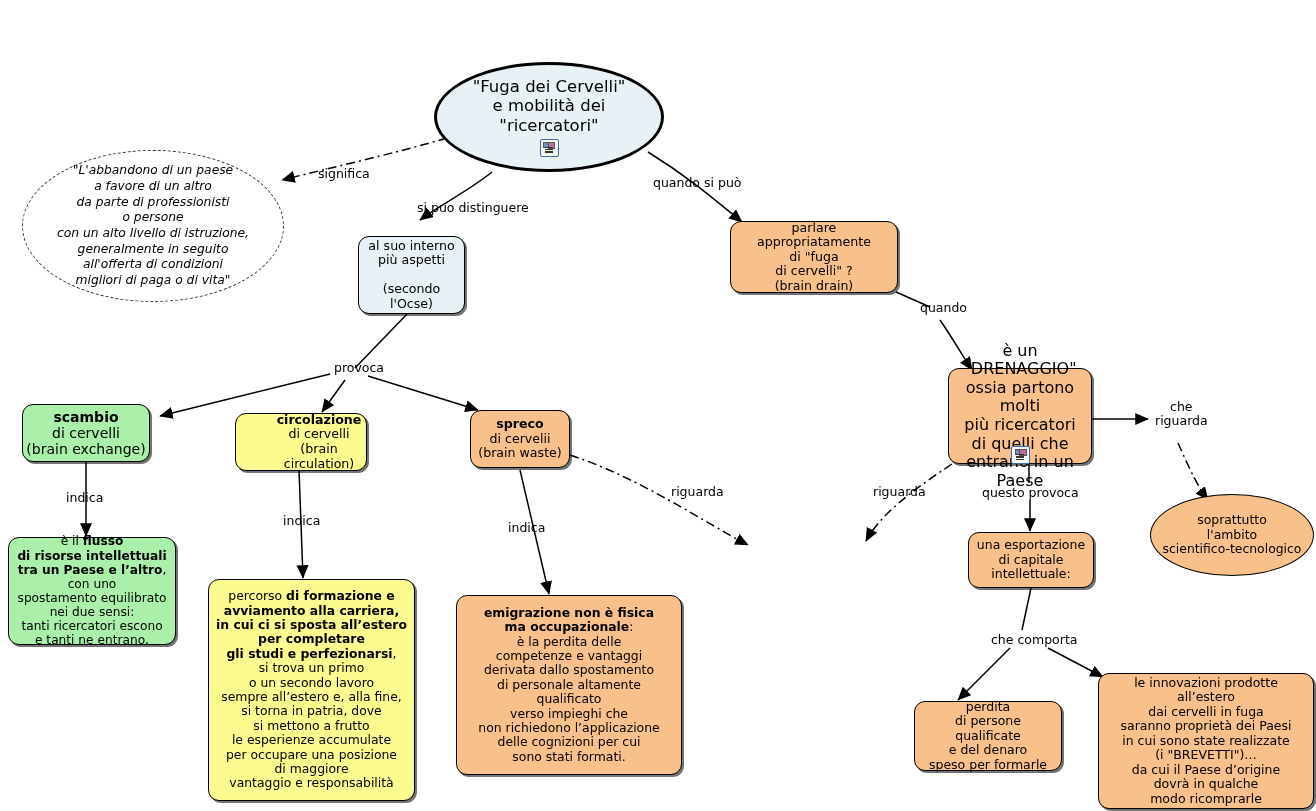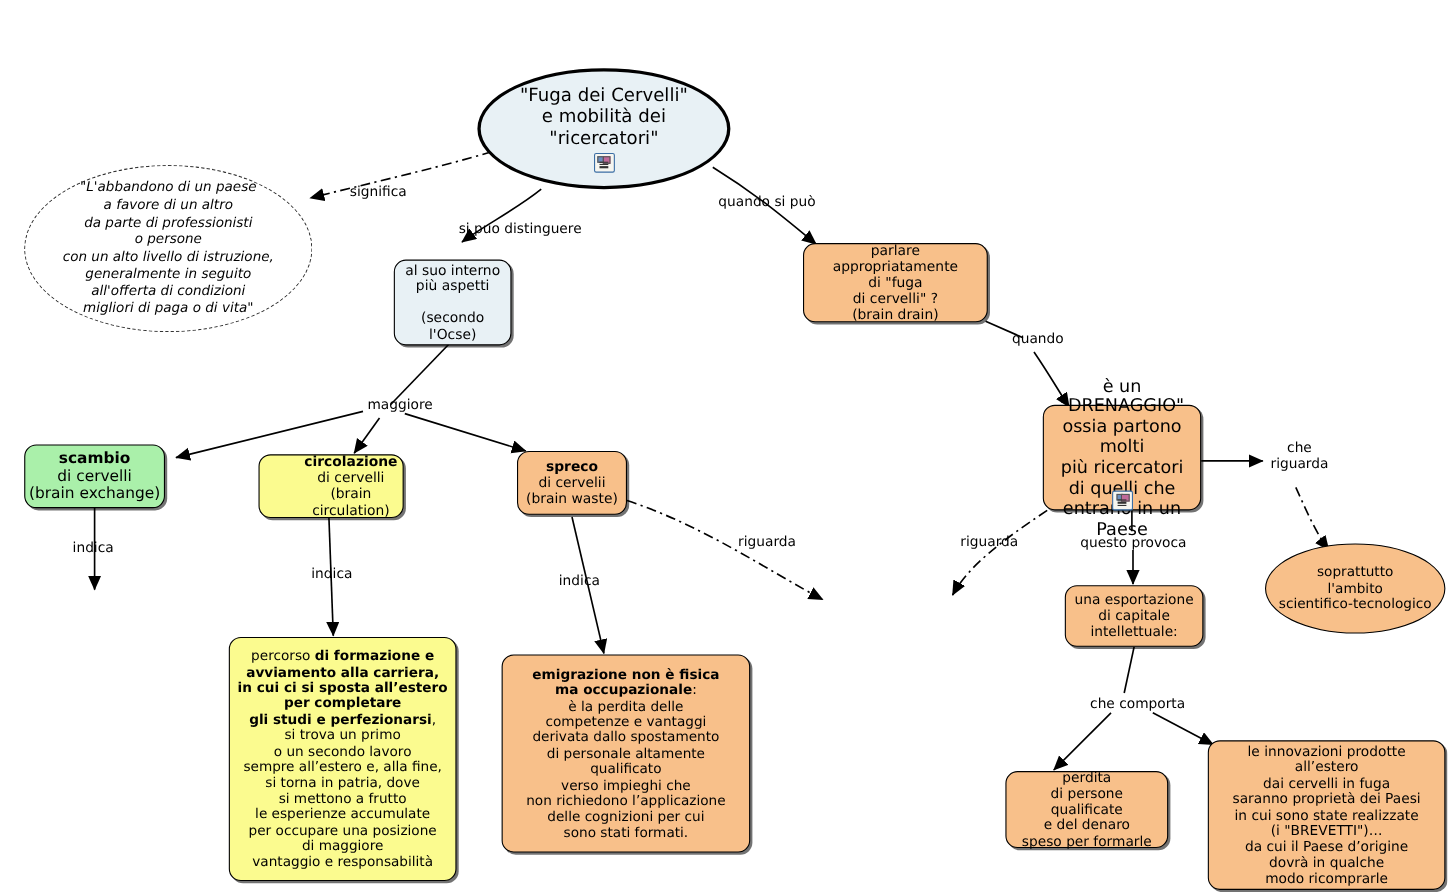--- a/index.html
+++ b/index.html
@@ -130,20 +130,30 @@
     <span class="txt" style="padding:0">di cervelli
 (brain circulation)</span>
   </div>
 
   <div class="node rbox n-orange shadow" style="left:470px;top:410px;width:100px;height:58px;flex-direction:column;font-size:12.6px;">
     <span class="b">spreco</span>
     <span class="txt" style="padding:0">di cervelii
 (brain waste)</span>
   </div>
 
+  <div class="node rbox n-green shadow" style="left:8px;top:537px;width:168px;height:108px;font-size:12.2px;">
+    <span class="txt"><span>è il </span><span class="b">flusso
+di risorse intellettuali
+tra un Paese e l’altro</span><span>,
+con uno
+spostamento equilibrato
+nei due sensi:
+tanti ricercatori escono
+e tanti ne entrano,</span></span>
+  </div>
 
   <div class="node rbox n-yellow shadow" style="left:208px;top:579px;width:207px;height:222px;font-size:12.4px;">
     <span class="txt"><span>percorso </span><span class="b">di formazione e
 avviamento alla carriera,
 in cui ci si sposta all’estero
 per completare
 gli studi e perfezionarsi</span><span>,
 si trova un primo
 o un secondo lavoro
 sempre all’estero e, alla fine,
@@ -218,21 +228,21 @@
 in cui sono state realizzate
 (i "BREVETTI")…
 da cui il Paese d’origine
 dovrà in qualche
 modo ricomprarle</span>
   </div>
 
   <div class="elabel" style="left:318px;top:167px;">significa</div>
   <div class="elabel" style="left:417px;top:201px;">si puo distinguere</div>
   <div class="elabel" style="left:653px;top:176px;">quando si può</div>
-  <div class="elabel" style="left:334px;top:361px;">maggiore</div>
+  <div class="elabel" style="left:334px;top:361px;">provoca</div>
   <div class="elabel" style="left:66px;top:491px;">indica</div>
   <div class="elabel" style="left:283px;top:514px;">indica</div>
   <div class="elabel" style="left:508px;top:521px;">indica</div>
   <div class="elabel" style="left:671px;top:485px;">riguarda</div>
   <div class="elabel" style="left:873px;top:485px;">riguarda</div>
   <div class="elabel" style="left:920px;top:301px;">quando</div>
   <div class="elabel" style="left:1155px;top:400px;">che
 riguarda</div>
   <div class="elabel" style="left:982px;top:486px;">questo provoca</div>
   <div class="elabel" style="left:991px;top:633px;">che comporta</div>

